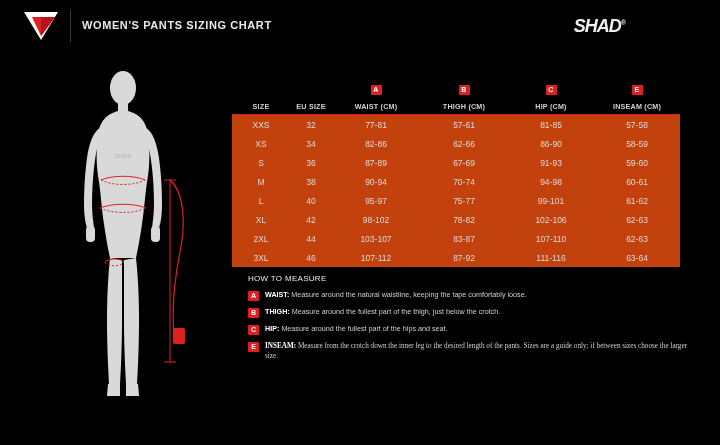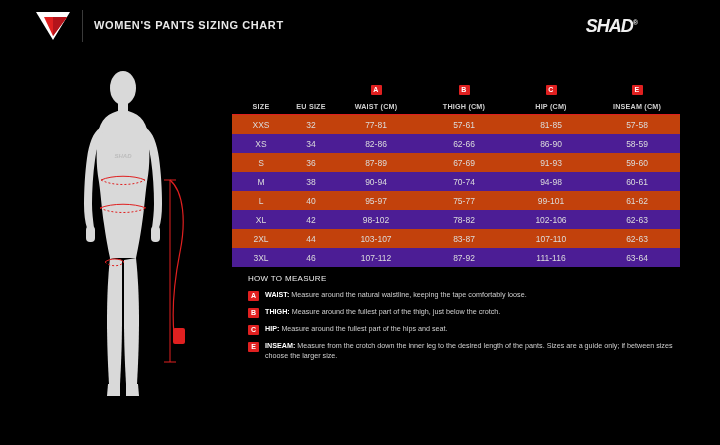--- a/index.html
+++ b/index.html
@@ -4,21 +4,21 @@
 <style>
   html,body{margin:0;padding:0;}
   body{
     width:720px;height:445px;background:#000;
     font-family:"Liberation Sans", sans-serif;
     color:#fff;overflow:hidden;position:relative;
   }
   .page{position:relative;width:720px;height:445px;}
 
   
-  .header{position:absolute;left:12px;top:0;width:648px;height:52px;text-decoration:underline;}
+  .header{position:absolute;left:0;top:0;width:648px;height:52px;text-decoration:underline;}
   .logo{position:absolute;left:22px;top:10px;width:38px;height:32px;}
   .hdr-divider{position:absolute;left:70px;top:10px;width:1px;height:32px;background:#3a3a3a;}
   .hdr-title{
     position:absolute;left:82px;top:19px;
     font-size:11px;font-weight:bold;letter-spacing:.6px;
     color:#e9e9e9;text-transform:uppercase;white-space:nowrap;
   }
   .brand{
     position:absolute;right:22px;top:16px;
     font-size:18px;font-style:italic;font-weight:bold;letter-spacing:-1px;
@@ -41,42 +41,42 @@
     height:16px;vertical-align:bottom;padding-bottom:3px;
     letter-spacing:.2px;
   }
   .badge-row th{height:13px;padding:0;vertical-align:bottom;}
   .badge{
     display:inline-block;width:11px;height:10px;line-height:10px;
     background:#e02020;color:#fff;font-size:7px;font-weight:bold;
     text-align:center;border-radius:1px;
   }
   tbody tr.odd{background:#c2410c;}
-  tbody tr.even{background:#4c1d95;}
+  tbody tr.even{background:#c2410c;}
   .hdr-rule td{padding:0;height:1px;}
   .rule{height:1px;background:#e02020;width:100%;}
   col.c1{width:58px;}col.c2{width:42px;}
   col.c3{width:88px;}col.c4{width:88px;}
   col.c5{width:86px;}col.c6{width:86px;}
 
   
   .legend{position:absolute;left:248px;top:274px;width:450px;}
   .legend-title{
     font-size:8px;font-weight:normal;color:#ededed;
     letter-spacing:.3px;margin-bottom:7px;text-transform:uppercase;
   }
   .legend-item{display:flex;align-items:flex-start;margin-bottom:6px;}
   .legend-badge{
     flex:0 0 auto;width:11px;height:10px;line-height:10px;
     background:#e02020;color:#fff;font-size:7px;font-weight:bold;
     text-align:center;border-radius:1px;margin-right:6px;margin-top:1px;
   }
   .legend-text{font-size:7.2px;line-height:1.45;color:#cfcfcf;}
   .legend-text b{color:#ffffff;}
-  .legend-item.wide .legend-text{max-width:430px;}
+  .legend-item.wide .legend-text{max-width:430px;font-family:Liberation Serif, serif;}
 </style>
 </head>
 <body>
 
 <div class="page">
 
   <div class="header">
     <svg class="logo" viewBox="0 0 38 32">
       <polygon points="2,2 36,2 19,30" fill="#ffffff"></polygon>
       <polygon points="10,7 33,7 19,26" fill="#e02020"></polygon>

